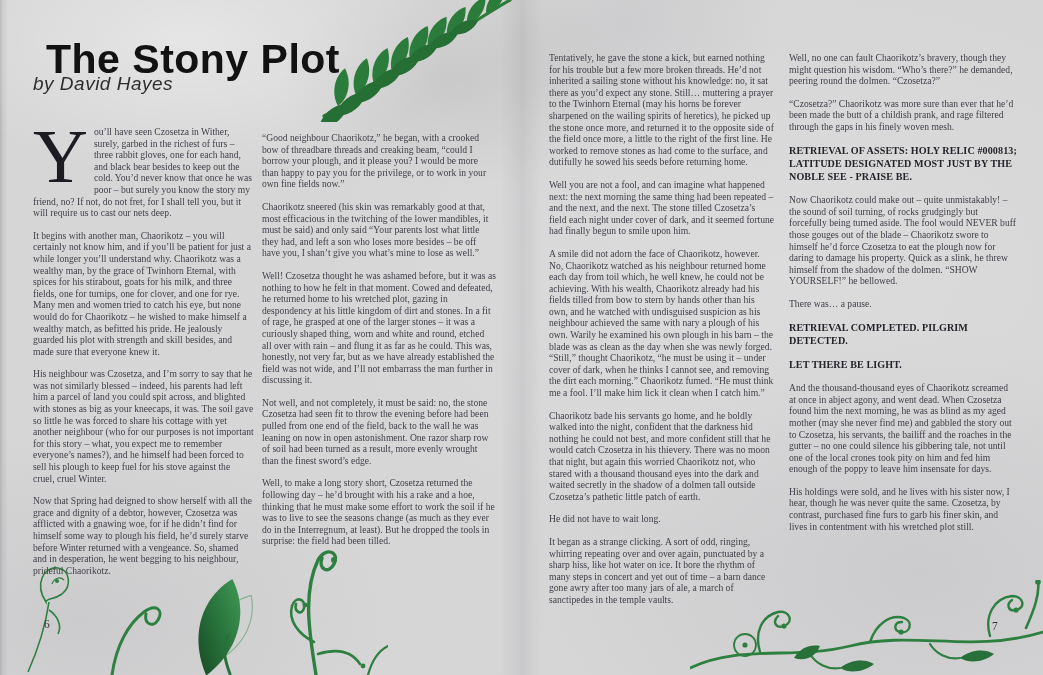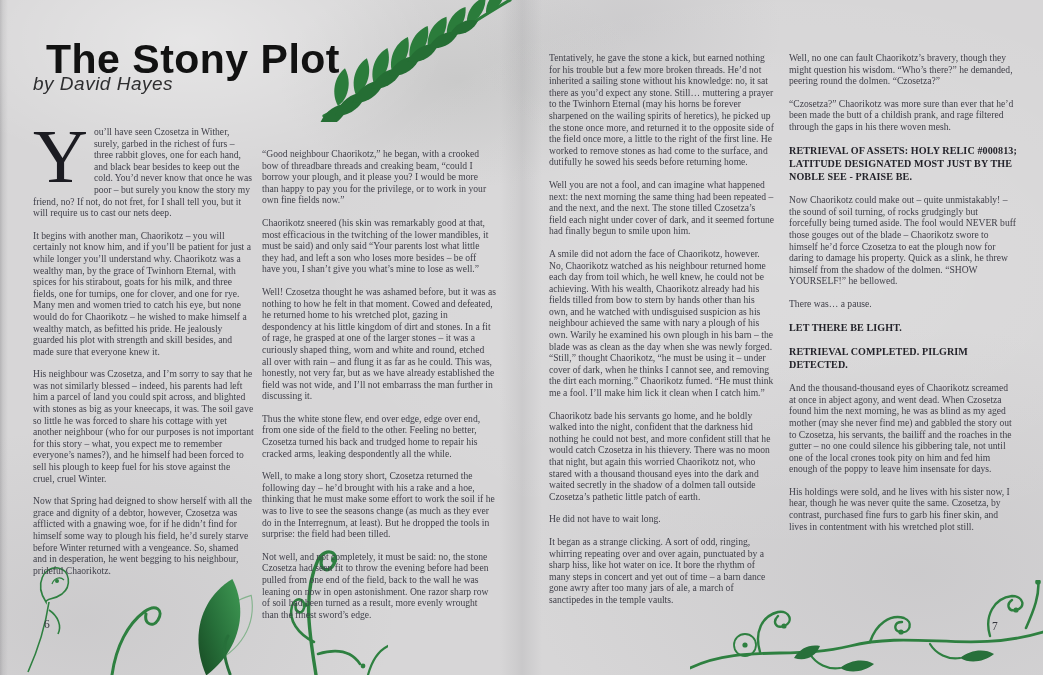--- a/index.html
+++ b/index.html
@@ -23,21 +23,21 @@
     font-size:41px;letter-spacing:.5px;color:#121212;margin:16px;
   }
   .byline{
     position:absolute;left:33px;top:73px;z-index:3;
     font-family:"Liberation Sans",sans-serif;font-style:italic;
     font-size:19px;color:#2e2e30;letter-spacing:.5px;
   }
   .col{position:absolute;z-index:2;color:#40404a;text-align:left;margin-top:28px;}
   .col p{margin:0 0 11px 0;font-size:9.6px;line-height:11.6px;}
   .col-1{left:33px;top:98px;width:221px;}
-  .col-2{left:262px;top:120px;width:234px;font-family:Liberation Serif, serif;}
+  .col-2{left:262px;top:104px;width:234px;font-family:Liberation Serif, serif;}
   .col-3{left:549px;top:24px;width:226px;}
   .col-4{left:789px;top:24px;width:228px;}
   .bold-para{font-weight:700;color:#23232a;font-size:10.1px !important;line-height:13.2px !important;letter-spacing:.1px;}
   .dropcap{
     float:left;font-family:"Liberation Serif",serif;
     font-size:76px;line-height:57px;height:57px;
     padding:2px 6px 0 0;color:#1c1c22;
   }
   .folio{position:absolute;z-index:4;font-size:11.5px;color:#35353d;}
   .folio-left{left:44px;top:618px;}
@@ -92,42 +92,41 @@
     <p><span class="dropcap">Y</span><span>ou’ll have seen Czosetza in Wither, surely, garbed in the richest of furs – three rabbit gloves, one for each hand, and black bear besides to keep out the cold. You’d never know that once he was poor – but surely you know the story my friend, no? If not, do not fret, for I shall tell you, but it will require us to cast our nets deep.</span></p>
     <p>It begins with another man, Chaorikotz – you will certainly not know him, and if you’ll be patient for just a while longer you’ll understand why. Chaorikotz was a wealthy man, by the grace of Twinhorn Eternal, with spices for his stirabout, goats for his milk, and three fields, one for turnips, one for clover, and one for rye. Many men and women tried to catch his eye, but none would do for Chaorikotz – he wished to make himself a wealthy match, as befitted his pride. He jealously guarded his plot with strength and skill besides, and made sure that everyone knew it.</p>
     <p>His neighbour was Czosetza, and I’m sorry to say that he was not similarly blessed – indeed, his parents had left him a parcel of land you could spit across, and blighted with stones as big as your kneecaps, it was. The soil gave so little he was forced to share his cottage with yet another neighbour (who for our purposes is not important for this story – what, you expect me to remember everyone’s names?), and he himself had been forced to sell his plough to keep fuel for his stove against the cruel, cruel Winter.</p>
     <p>Now that Spring had deigned to show herself with all the grace and dignity of a debtor, however, Czosetza was afflicted with a gnawing woe, for if he didn’t find for himself some way to plough his field, he’d surely starve before Winter returned with a vengeance. So, shamed and in desperation, he went begging to his neighbour, prideful Chaorikotz.</p>
   </div>
 
   <div class="col col-2">
     <p>“Good neighbour Chaorikotz,” he began, with a crooked bow of threadbare threads and creaking beam, “could I borrow your plough, and it please you? I would be more than happy to pay you for the privilege, or to work in your own fine fields now.”</p>
     <p>Chaorikotz sneered (his skin was remarkably good at that, most efficacious in the twitching of the lower mandibles, it must be said) and only said “Your parents lost what little they had, and left a son who loses more besides – be off have you, I shan’t give you what’s mine to lose as well.”</p>
     <p>Well! Czosetza thought he was ashamed before, but it was as nothing to how he felt in that moment. Cowed and defeated, he returned home to his wretched plot, gazing in despondency at his little kingdom of dirt and stones. In a fit of rage, he grasped at one of the larger stones – it was a curiously shaped thing, worn and white and round, etched all over with rain – and flung it as far as he could. This was, honestly, not very far, but as we have already established the field was not wide, and I’ll not embarrass the man further in discussing it.</p>
-    <p>Thus the white stone flew, end over edge, edge over end, from one side of the field to the other. Feeling no better, Czosetza turned his back and trudged home to repair his cracked arms, leaking despondently all the while.</p>
+    <p>Not well, and not completely, it must be said: no, the stone Czosetza had seen fit to throw the evening before had been pulled from one end of the field, back to the wall he was leaning on now in open astonishment. One razor sharp row of soil had been turned as a result, more evenly wrought than the finest sword’s edge.</p>
     <p>Well, to make a long story short, Czosetza returned the following day – he’d brought with his a rake and a hoe, thinking that he must make some effort to work the soil if he was to live to see the seasons change (as much as they ever do in the Interregnum, at least). But he dropped the tools in surprise: the field had been tilled.</p>
-    <p>Not well, and not completely, it must be said: no, the stone Czosetza had seen fit to throw the evening before had been pulled from one end of the field, back to the wall he was leaning on now in open astonishment. One razor sharp row of soil had been turned as a result, more evenly wrought than the finest sword’s edge.</p>
   </div>
 
   <div class="col col-3">
     <p>Tentatively, he gave the stone a kick, but earned nothing for his trouble but a few more broken threads. He’d not inherited a sailing stone without his knowledge: no, it sat there as you’d expect any stone. Still… muttering a prayer to the Twinhorn Eternal (may his horns be forever sharpened on the wailing spirits of heretics), he picked up the stone once more, and returned it to the opposite side of the field once more, a little to the right of the first line. He worked to remove stones as had come to the surface, and dutifully he sowed his seeds before returning home.</p>
     <p>Well you are not a fool, and can imagine what happened next: the next morning the same thing had been repeated – and the next, and the next. The stone tilled Czosetza’s field each night under cover of dark, and it seemed fortune had finally begun to smile upon him.</p>
     <p>A smile did not adorn the face of Chaorikotz, however. No, Chaorikotz watched as his neighbour returned home each day from toil which, he well knew, he could not be achieving. With his wealth, Chaorikotz already had his fields tilled from bow to stern by hands other than his own, and he watched with undisguised suspicion as his neighbour achieved the same with nary a plough of his own. Warily he examined his own plough in his barn – the blade was as clean as the day when she was newly forged. “Still,” thought Chaorikotz, “he must be using it – under cover of dark, when he thinks I cannot see, and removing the dirt each morning.” Chaorikotz fumed. “He must think me a fool. I’ll make him lick it clean when I catch him.”</p>
     <p>Chaorikotz bade his servants go home, and he boldly walked into the night, confident that the darkness hid nothing he could not best, and more confident still that he would catch Czosetza in his thievery. There was no moon that night, but again this worried Chaorikotz not, who stared with a thousand thousand eyes into the dark and waited secretly in the shadow of a dolmen tall outside Czosetza’s pathetic little patch of earth.</p>
     <p>He did not have to wait long.</p>
     <p>It began as a strange clicking. A sort of odd, ringing, whirring repeating over and over again, punctuated by a sharp hiss, like hot water on ice. It bore the rhythm of many steps in concert and yet out of time – a barn dance gone awry after too many jars of ale, a march of sanctipedes in the temple vaults.</p>
   </div>
 
   <div class="col col-4">
     <p>Well, no one can fault Chaorikotz’s bravery, though they might question his wisdom. “Who’s there?” he demanded, peering round the dolmen. “Czosetza?”</p>
-    <p>“Czosetza?” Chaorikotz was more sure than ever that he’d been made the butt of a childish prank, and rage filtered through the gaps in his there woven mesh.</p>
+    <p>“Czosetza?” Chaorikotz was more sure than ever that he’d been made the butt of a childish prank, and rage filtered through the gaps in his finely woven mesh.</p>
     <p class="bold-para">RETRIEVAL OF ASSETS: HOLY RELIC #000813; LATITUDE DESIGNATED MOST JUST BY THE NOBLE SEE - PRAISE BE.</p>
     <p>Now Chaorikotz could make out – quite unmistakably! – the sound of soil turning, of rocks grudgingly but forcefully being turned aside. The fool would NEVER buff those gouges out of the blade – Chaorikotz swore to himself he’d force Czosetza to eat the plough now for daring to damage his property. Quick as a slink, he threw himself from the shadow of the dolmen. “SHOW YOURSELF!” he bellowed.</p>
     <p>There was… a pause.</p>
+    <p class="bold-para">RETRIEVAL COMPLETED. PILGRIM DETECTED.</p>
     <p class="bold-para">LET THERE BE LIGHT.</p>
-    <p class="bold-para">RETRIEVAL COMPLETED. PILGRIM DETECTED.</p>
     <p>And the thousand-thousand eyes of Chaorikotz screamed at once in abject agony, and went dead. When Czosetza found him the next morning, he was as blind as my aged mother (may she never find me) and gabbled the story out to Czosetza, his servants, the bailiff and the roaches in the gutter – no one could silence his gibbering tale, not until one of the local crones took pity on him and fed him enough of the poppy to leave him insensate for days.</p>
     <p>His holdings were sold, and he lives with his sister now, I hear, though he was never quite the same. Czosetza, by contrast, purchased fine furs to garb his finer skin, and lives in contentment with his wretched plot still.</p>
   </div>
 
   <svg class="deco deco-bottom-left" width="372" height="125" viewBox="0 0 372 125" aria-hidden="true">
     <defs>
       <linearGradient id="bigleaf" x1="0" y1="1" x2="0.6" y2="0">
         <stop offset="0" stop-color="#14421e"></stop>
           <stop offset="0.55" stop-color="#27703a"></stop>
           <stop offset="1" stop-color="#3c9350"></stop>

